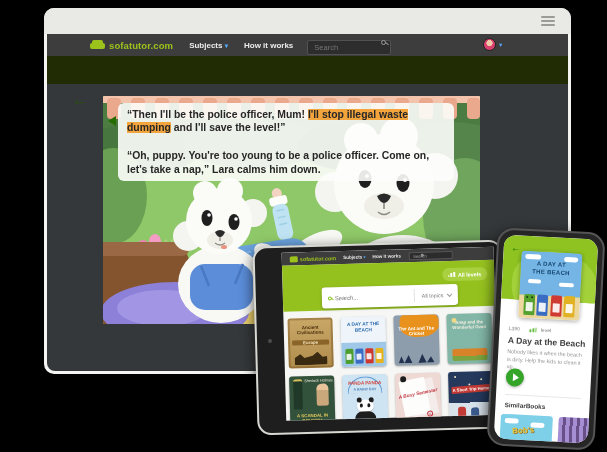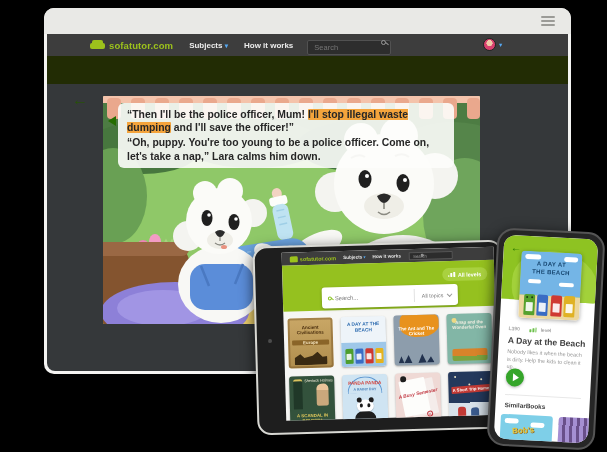--- a/index.html
+++ b/index.html
@@ -35,21 +35,21 @@
   .b-hero { height:28px; background:#222c04; }
   .b-content { position:relative; height:290px; }
   .back-arrow { position:absolute; left:25px; top:7px; color:#27520a; font-size:16px; font-weight:bold; cursor:pointer; }
 
   
   .stage { position:absolute; left:56px; top:12px; width:377px; height:228px; overflow:hidden; border-radius:1px; }
   .stage svg { position:absolute; inset:0; }
   .speech { position:absolute; left:15px; top:7px; width:336px; background:rgba(253,253,251,.9);
             border-radius:6px; padding:5px 9px; font-size:10.4px; line-height:13.2px; color:#262626; font-weight:600; }
   .speech .hl { background:#f4a43c; border-radius:1px; }
-  .speech p + p { margin-top:2px; }
+  .speech p + p { margin-top:15px; }
   .speech-marker { position:absolute; left:-10px; top:13px; width:0; height:0;
                    border-top:5px solid transparent; border-bottom:5px solid transparent;
                    border-right:8px solid #256d00; cursor:pointer; }
 
   
   .tablet { position:absolute; left:255px; top:243px; width:250px; height:189px; z-index:2;
             background:#1e1e1e; border:2px solid #d8d8d3; border-radius:14px;
             transform:rotate(-1.6deg); box-shadow:0 4px 14px rgba(0,0,0,.7); }
   .cam-dot { position:absolute; left:11px; top:50%; width:4px; height:4px; margin-top:-2px;
              border-radius:50%; background:#4c4c4c; }
@@ -345,21 +345,21 @@
               <circle cx="133" cy="123" r="1.8" fill="#fff"></circle>
               <ellipse cx="117" cy="144" rx="13" ry="9" fill="#efeee7"></ellipse>
               <path d="M112 136 q5 -4 10 0 q-2 5 -5 5 q-3 0 -5 -5 z" fill="#2a2a2a"></path>
               <path d="M117 141 l0 4 M112 147 q5 4 10 0" stroke="#8a8a82" stroke-width="1.3" fill="none"></path>
               <ellipse cx="121" cy="151" rx="3" ry="2" fill="#e8927f"></ellipse>
             </g>
           </svg>
 
           <div class="speech">
             <span class="speech-marker"></span>
-            <p><span>“Then I'll be the police officer, Mum! </span><span class="hl">I'll stop illegal waste dumping</span><span> and I'll save the officer!”</span></p>
+            <p><span>“Then I'll be the police officer, Mum! </span><span class="hl">I'll stop illegal waste dumping</span><span> and I'll save the level!”</span></p>
             <p>“Oh, puppy. You're too young to be a police officer. Come on, let's take a nap,” Lara calms him down.</p>
           </div>
         </div>
       </div>
     </div>
   </div>
 
   <div class="tablet">
     <span class="cam-dot"></span>
     <div class="t-screen">

